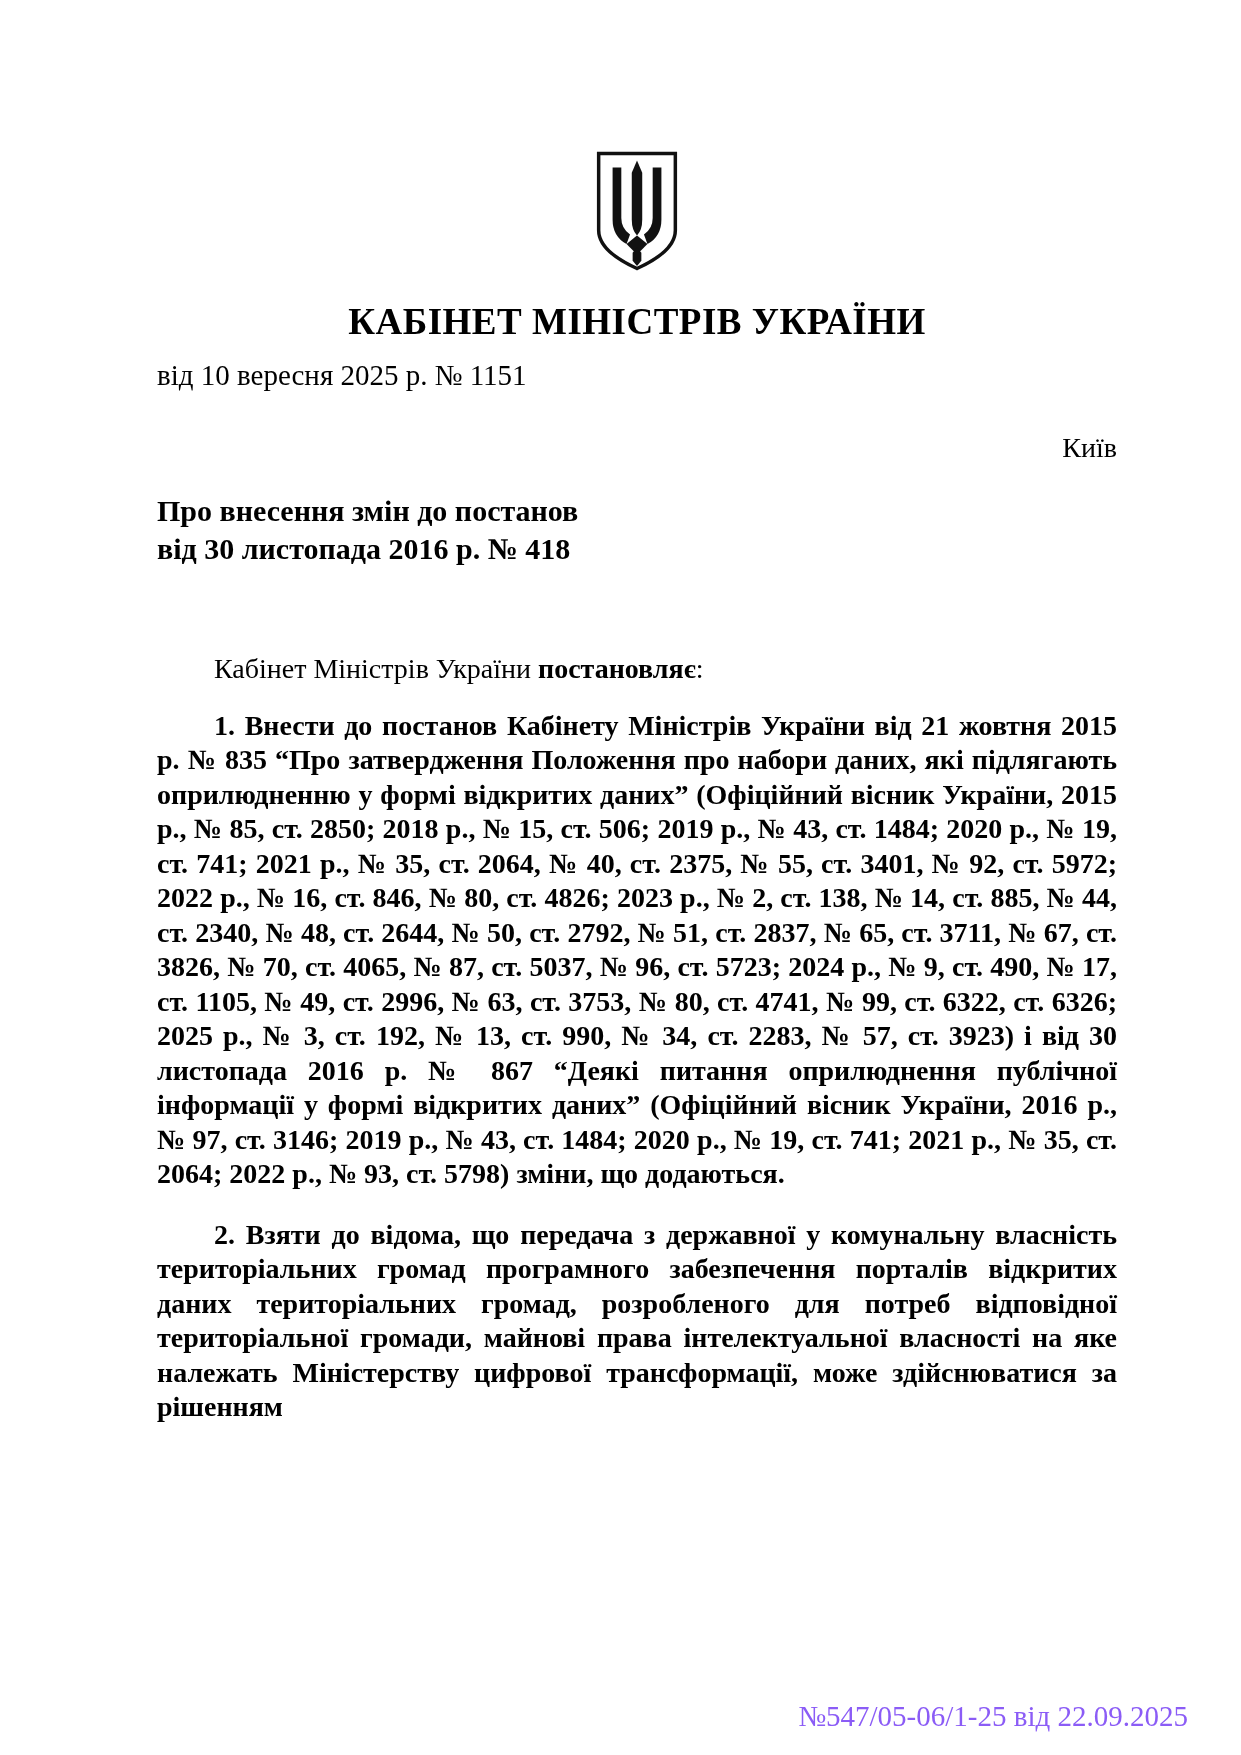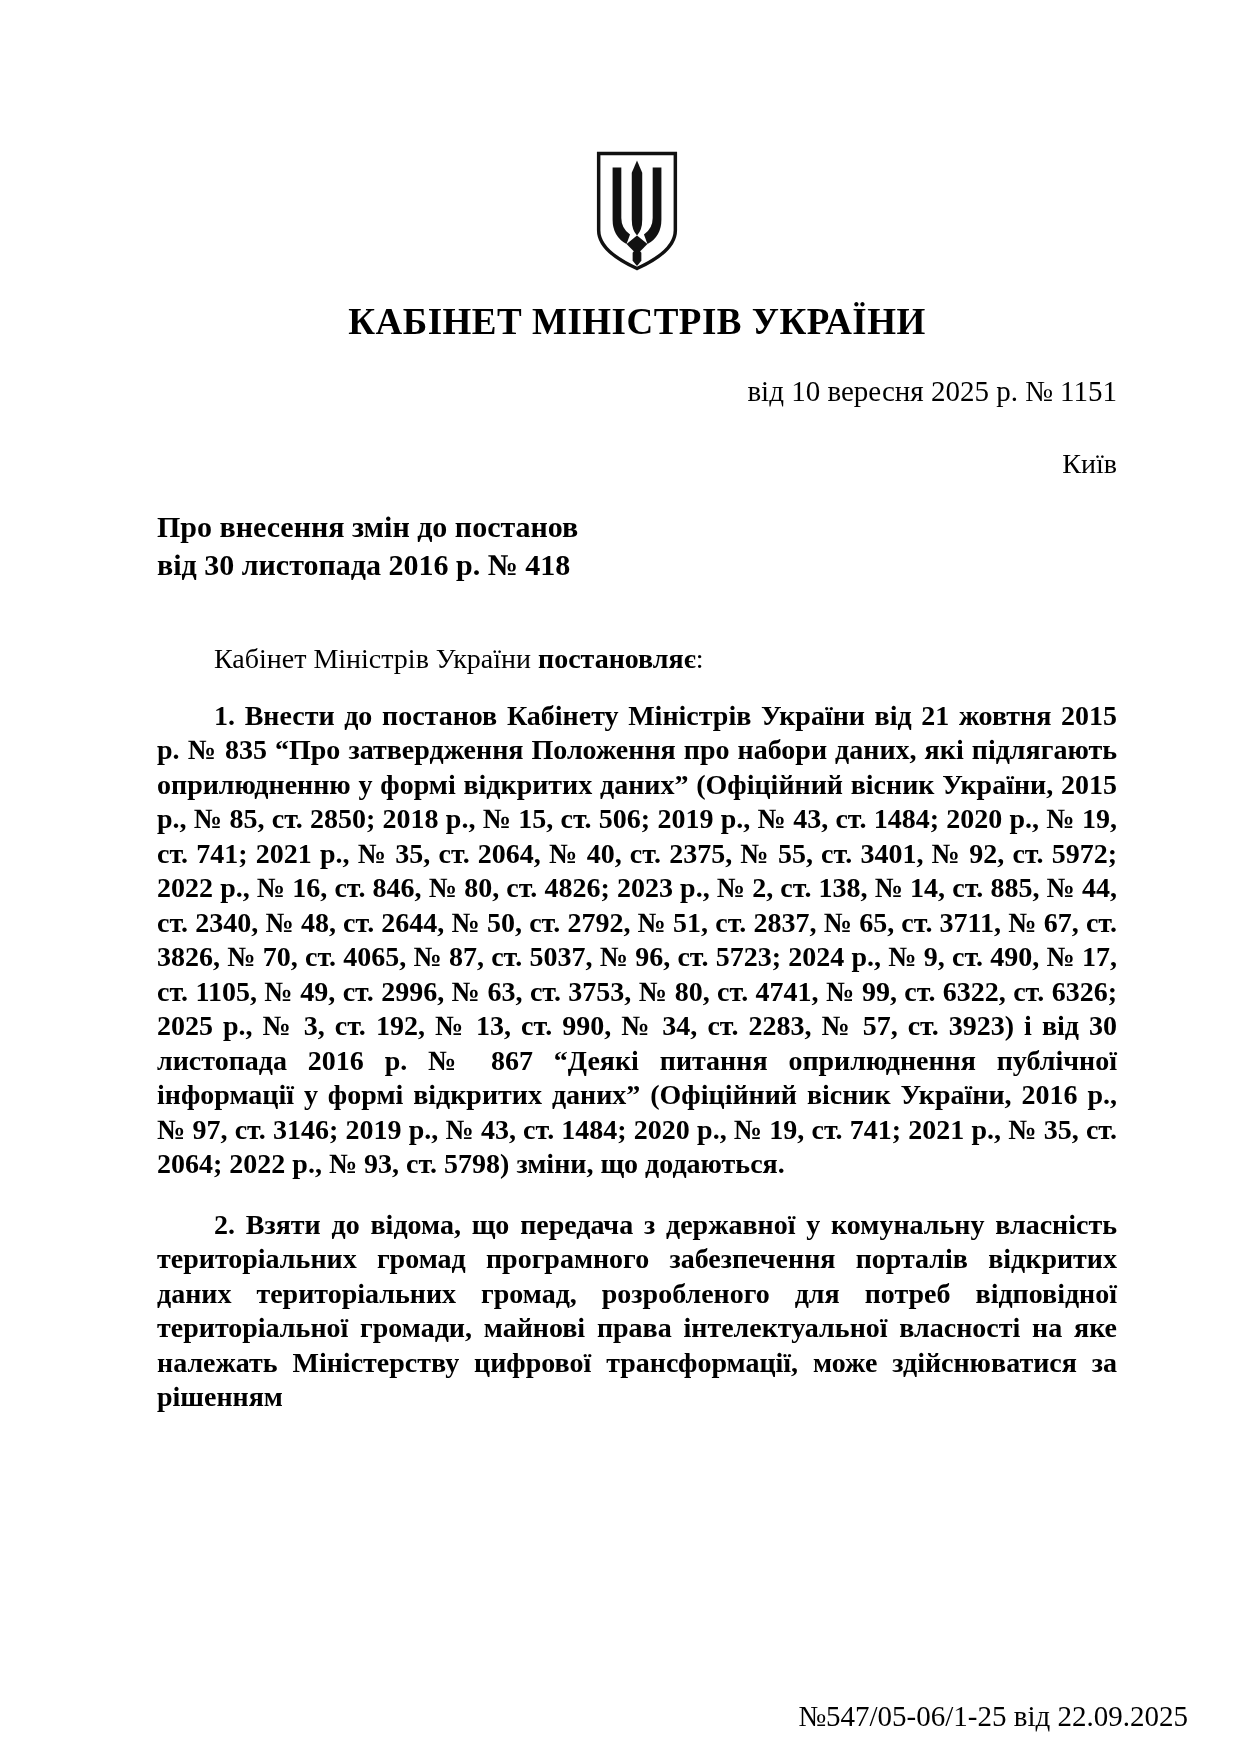--- a/index.html
+++ b/index.html
@@ -40,38 +40,38 @@
     white-space: nowrap;
   }
   .doc-type {
     margin-top: 38px;
     text-align: center;
     font-size: 28px;
     font-weight: bold;
     letter-spacing: 7px;
   }
   .date-line {
-    margin-top: 32px;
-    text-align: right;
+    margin-top: 16px;
+    text-align: left;
     font-size: 29px;
   }
   .city {
     margin-top: 40px;
     text-align: right;
     font-size: 28px;
   }
   .doc-title {
     margin-top: 28px;
     text-align: left;
     font-size: 30px;
     font-weight: bold;
     line-height: 38px;
   }
   .body-text {
-    margin-top: 58px;
+    margin-top: 84px;
     font-size: 28px;
     line-height: 34.5px;
     text-align: justify;
   }
   .preamble {
     text-indent: 57px;
     margin: 0 0 22px 0;
   }
   .preamble .bold {
     font-weight: bold;
@@ -122,13 +122,13 @@
   <div class="body-text">
     <p class="preamble"><span>Кабінет Міністрів України </span><span class="bold">постановляє</span><span>:</span></p>
 
     <p class="para">1. Внести до постанов Кабінету Міністрів України від 21 жовтня 2015 р. № 835 “Про затвердження Положення про набори даних, які підлягають оприлюдненню у формі відкритих даних” (Офіційний вісник України, 2015 р., № 85, ст. 2850; 2018 р., № 15, ст. 506; 2019 р., № 43, ст. 1484; 2020 р., № 19, ст. 741; 2021 р., № 35, ст. 2064, № 40, ст. 2375, № 55, ст. 3401, № 92, ст. 5972; 2022 р., № 16, ст. 846, № 80, ст. 4826; 2023 р., № 2, ст. 138, № 14, ст. 885, № 44, ст. 2340, № 48, ст. 2644, № 50, ст. 2792, № 51, ст. 2837, № 65, ст. 3711, № 67, ст. 3826, № 70, ст. 4065, № 87, ст. 5037, № 96, ст. 5723; 2024 р., № 9, ст. 490, № 17, ст. 1105, № 49, ст. 2996, № 63, ст. 3753, № 80, ст. 4741, № 99, ст. 6322, ст. 6326; 2025 р., № 3, ст. 192, № 13, ст. 990, № 34, ст. 2283, № 57, ст. 3923) і від 30 листопада 2016 р. № 867 “Деякі питання оприлюднення публічної інформації у формі відкритих даних” (Офіційний вісник України, 2016 р., № 97, ст. 3146; 2019 р., № 43, ст. 1484; 2020 р., № 19, ст. 741; 2021 р., № 35, ст. 2064; 2022 р., № 93, ст. 5798) зміни, що додаються.</p>
 
     <p class="para">2. Взяти до відома, що передача з державної у комунальну власність територіальних громад програмного забезпечення порталів відкритих даних територіальних громад, розробленого для потреб відповідної територіальної громади, майнові права інтелектуальної власності на яке належать Міністерству цифрової трансформації, може здійснюватися за рішенням</p>
   </div>
 
 </div>
 
-<div class="stamp" style="color: #000000;">№547/05-06/1-25 від 22.09.2025</div>
+<div class="stamp" style="color: #8b5cf6;">№547/05-06/1-25 від 22.09.2025</div>
 
 </body></html>

